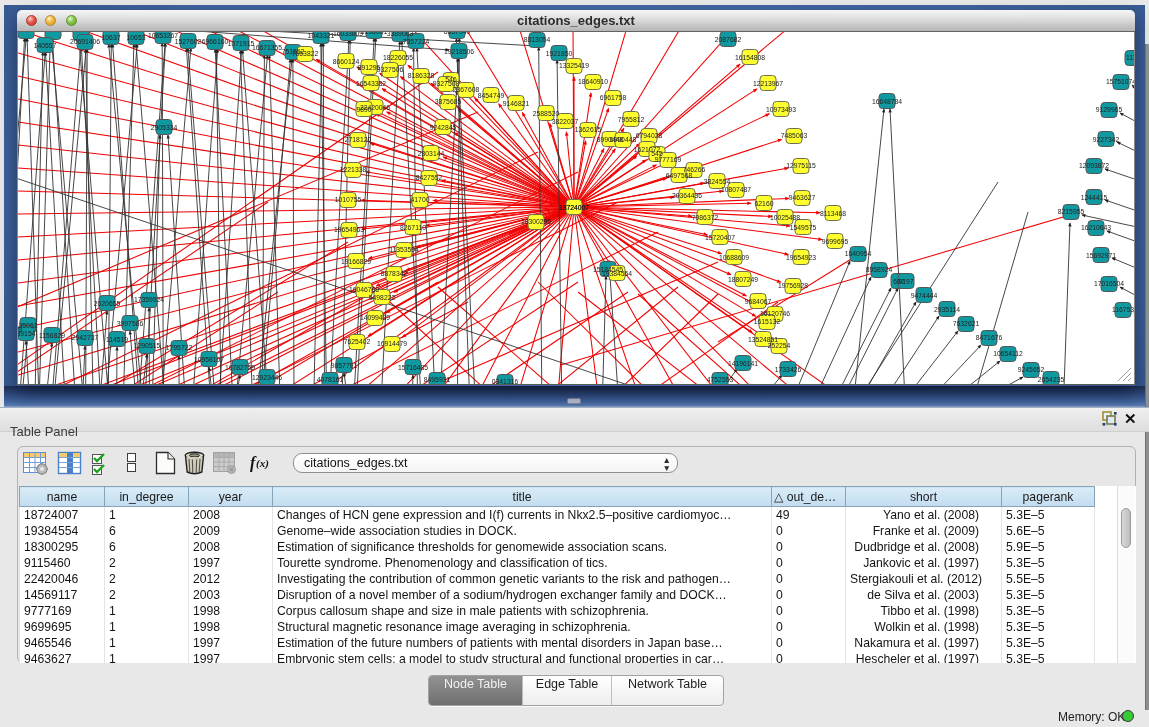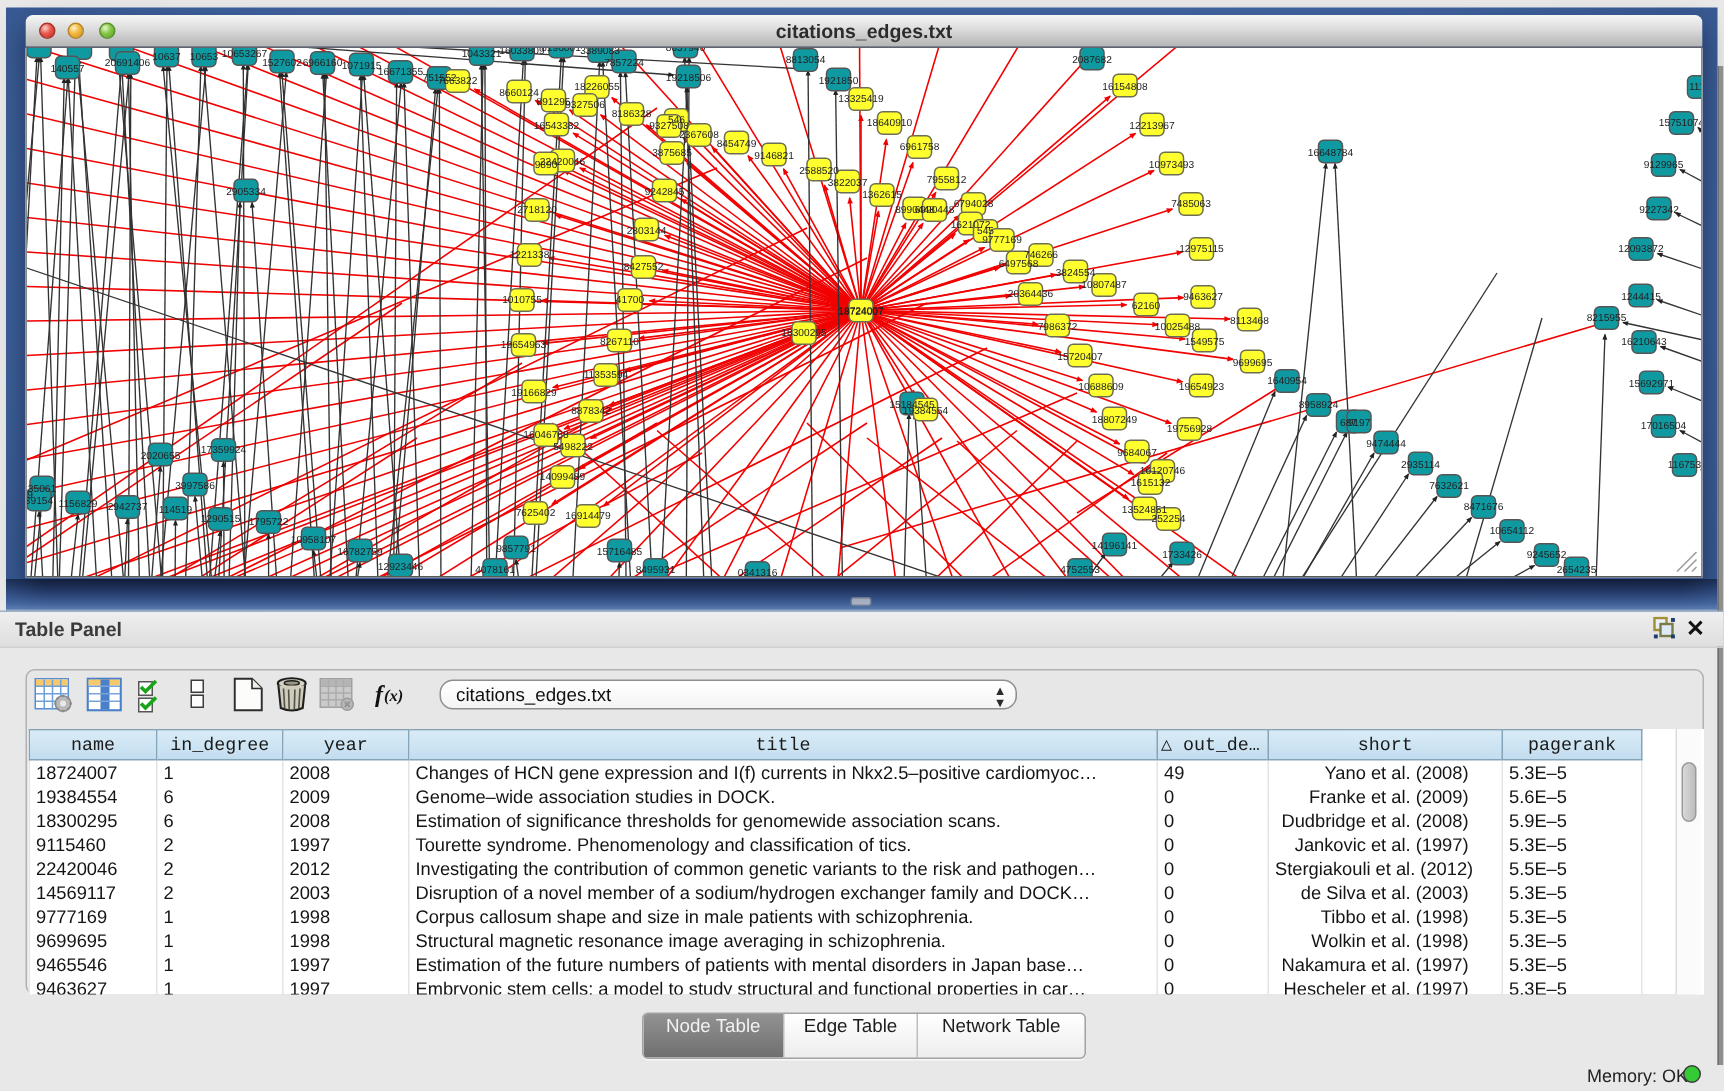--- a/index.html
+++ b/index.html
@@ -20,35 +20,35 @@
 .tl.r { left:9px; background:radial-gradient(circle at 35% 30%, #f7bdb4 8%, #e9564a 45%, #c33a30 90%); border:1px solid #a8352c;}
 .tl.y { left:28px; background:radial-gradient(circle at 35% 30%, #fce7af 8%, #f2b63c 45%, #d39a2b 90%); border:1px solid #b8862a;}
 .tl.g { left:49px; background:radial-gradient(circle at 35% 30%, #d3f0b6 8%, #84c544 45%, #65a532 90%); border:1px solid #5c9230;}
 .canvas { position:relative; width:1118px; height:353px; background:#fff; overflow:hidden;
   border-left:1px solid #8a8a8a; border-right:1px solid #8a8a8a; border-bottom:1px solid #5a5a5a; }
 .grip { position:absolute; right:2px; bottom:2px; width:15px; height:15px; }
 .rightstrip { position:absolute; left:1145px; top:44px; width:4px; height:666px;
   background:#8f8f8f; border-left:1px solid #6f6f6f; }
 .tp-header { position:absolute; left:0; top:407px; width:1149px; height:25px;
   background:linear-gradient(#efefef,#dedede); border-top:1px solid #9fb0c6; border-bottom:1px solid #cfcfcf; }
-.tp-header .t { position:absolute; left:10px; top:4px; font-size:13px; color:#3a3a3a;font-weight:bold; }
+.tp-header .t { position:absolute; left:10px; top:16px; font-size:13px; color:#3a3a3a; }
 .tp-box { position:absolute; left:17px; top:446px; width:1119px; height:217px;
   border:1px solid #b2b2b2; border-radius:6px; background:#e7e7e7; }
 .toolbar { position:absolute; left:4px; top:4px; height:28px; }
 .dropdown { position:absolute; left:275px; top:6px; width:385px; height:20px;
   background:linear-gradient(#ffffff,#f4f4f4); border:1px solid #8f8f8f; border-radius:9px; }
 .dropdown .txt { position:absolute; left:10px; top:2px; font-size:12.5px; color:#111; }
 .dropdown .step { position:absolute; right:6px; top:2px; font-size:8.5px; color:#2a2a2a; line-height:8px; text-align:center;}
 .tablewrap { position:absolute; left:1px; top:39px; width:1117px; height:177px; background:#fff; overflow:hidden;}
 table.grid { border-collapse:collapse; table-layout:fixed; width:1075px; font-size:12.2px; }
 table.grid col.c0{width:85px;} table.grid col.c1{width:84px;} table.grid col.c2{width:84px;}
 table.grid col.c3{width:499px;} table.grid col.c4{width:74px;} table.grid col.c5{width:156px;}
 table.grid col.c6{width:93px;}
 table.grid th { height:20px; background:linear-gradient(#d9ecf7,#c2dcee); border:1px solid #86a4b8;
-  font-weight:normal; font-size:12.2px; color:#1a1a1a; padding:0 2px; overflow:hidden; white-space:nowrap;font-family:Liberation Mono, monospace;}
+  font-weight:normal; font-size:12.2px; color:#1a1a1a; padding:0 2px; overflow:hidden; white-space:nowrap;}
 table.grid td { height:16px; padding:0 4px; border-left:1px solid #e4e4e4; border-right:1px solid #e4e4e4;
   color:#141414; overflow:hidden; white-space:nowrap; }
 table.grid td.c { text-align:right; padding-right:22px; }
 .vscroll { position:absolute; left:1099px; top:39px; width:17px; height:177px; background:#fbfbfb;
   border-left:1px solid #dcdcdc; }
 .vscroll .thumb { position:absolute; left:3px; top:22px; width:10px; height:40px; background:linear-gradient(90deg,#d8d8d8,#bdbdbd);
   border:1px solid #9a9a9a; border-radius:6px; }
 .segwrap { position:absolute; left:428px; top:675px; width:296px; height:31px; display:flex;
   border:1px solid #a2a2a2; border-radius:4px; overflow:hidden; background:linear-gradient(#ffffff,#ededed);
   box-shadow:0 1px 0 rgba(255,255,255,.7);}

